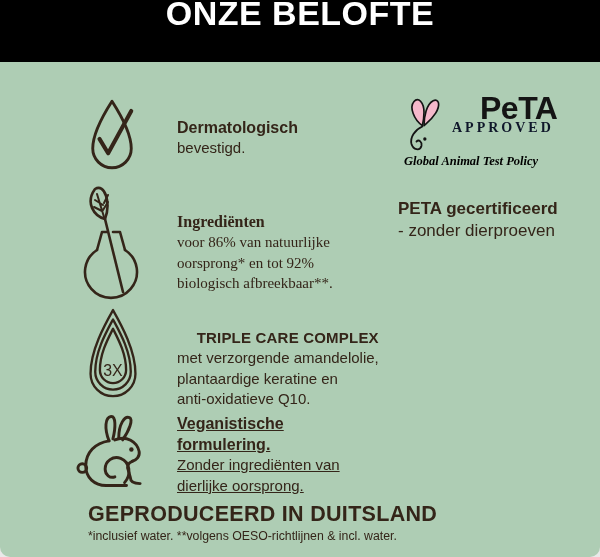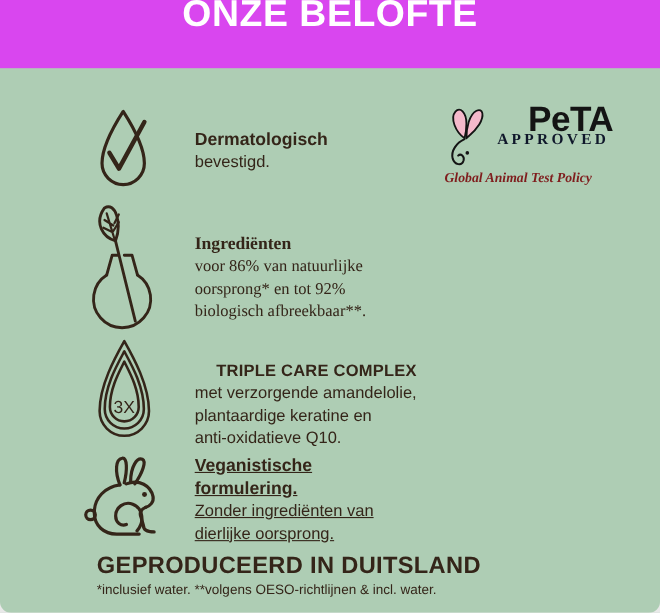--- a/index.html
+++ b/index.html
@@ -1,21 +1,21 @@
 <!DOCTYPE html>
 <html><head>
 <meta charset="utf-8">
 <style>
   html,body{margin:0;padding:0;background:#e9e9e9;font-family:"Liberation Sans",sans-serif;}
   .canvas{
     position:relative;width:600px;height:557px;overflow:hidden;
     background:#aecdb4;border-radius:0 0 10px 10px;color:#342519;
   }
   
-  .topbar{position:absolute;left:0;top:0;width:600px;height:62px;background:#d946ef;}
+  .topbar{position:absolute;left:0;top:0;width:600px;height:62px;background:#000000;}
   .topbar .title{
     position:absolute;left:0;top:-4px;width:100%;text-align:center;
     font-size:34px;font-weight:700;letter-spacing:.5px;color:#ffffff;line-height:34px;white-space:nowrap;
   }
   
   .h{font-weight:700;font-size:16px;line-height:21px;white-space:pre-line;}
   .b{font-weight:400;font-size:15px;line-height:20.5px;white-space:pre-line;}
   .caps{font-size:15px;letter-spacing:.2px;text-align:right;}
   .abs{position:absolute;}
   
@@ -30,21 +30,21 @@
   .icon-box svg{display:block;width:100%;height:100%;}
   
   .peta-logo{left:402px;top:92px;width:160px;height:84px;}
   .peta-bunny{position:absolute;left:2px;top:2px;width:40px;height:70px;}
   .peta-bunny svg{display:block;width:100%;height:100%;}
   .peta-brand{position:absolute;left:46px;top:-2px;font-size:32px;font-weight:700;
     letter-spacing:-.5px;color:#141414;font-family:"Liberation Sans",sans-serif;margin-left:32px;}
   .peta-approved{position:absolute;left:50px;top:28px;font-size:14px;font-weight:700;
     letter-spacing:3px;color:#0f172a;font-family:"Liberation Serif",serif;}
   .peta-tagline{position:absolute;left:2px;top:62px;font-size:12.5px;font-weight:700;font-style:italic;
-    color:#7f1d1d;font-family:"Liberation Serif",serif;white-space:nowrap;}
+    color:#000000;font-family:"Liberation Serif",serif;white-space:nowrap;}
   .peta-cert{left:398px;top:198px;}
   .peta-cert .h,.peta-cert .b{font-size:17px;line-height:22px;}
   
   .made-in{left:88px;top:502px;font-size:21.5px;font-weight:700;letter-spacing:.3px;white-space:nowrap;}
   .footnote{left:88px;top:529px;font-size:12.3px;white-space:nowrap;text-align:center;}
   .stroke{fill:none;stroke:#342519;stroke-linecap:round;stroke-linejoin:round;}
 </style>
 </head>
 <body>
 
@@ -122,17 +122,21 @@
         <path d="M24,35 C24,24 27,9 35,5 C42,2 44,10 38,20 C33,28 27,32 24,35 Z" fill="#f5b9cb" stroke="#141414" stroke-width="2" stroke-linejoin="round"></path>
         <path d="M22,36 C13,40 7,49 9,57 C11,64 19,66 21,59 C22,55 18,51 15,54" fill="none" stroke="#141414" stroke-width="2.2" stroke-linecap="round"></path>
         <circle cx="25" cy="51" r="2" fill="#141414"></circle>
       </svg>
     </span>
     <div class="peta-brand">PeTA</div>
     <div class="peta-approved">APPROVED</div>
     <div class="peta-tagline">Global Animal Test Policy</div>
   </div>
 
+  <div class="abs peta-cert">
+    <div class="h">PETA gecertificeerd</div>
+    <div class="b">- zonder dierproeven</div>
+  </div>
 
   <div class="abs made-in">GEPRODUCEERD IN DUITSLAND</div>
   <div class="abs footnote">*inclusief water. **volgens OESO-richtlijnen &amp; incl. water.</div>
 
 </div>
 
 </body></html>

